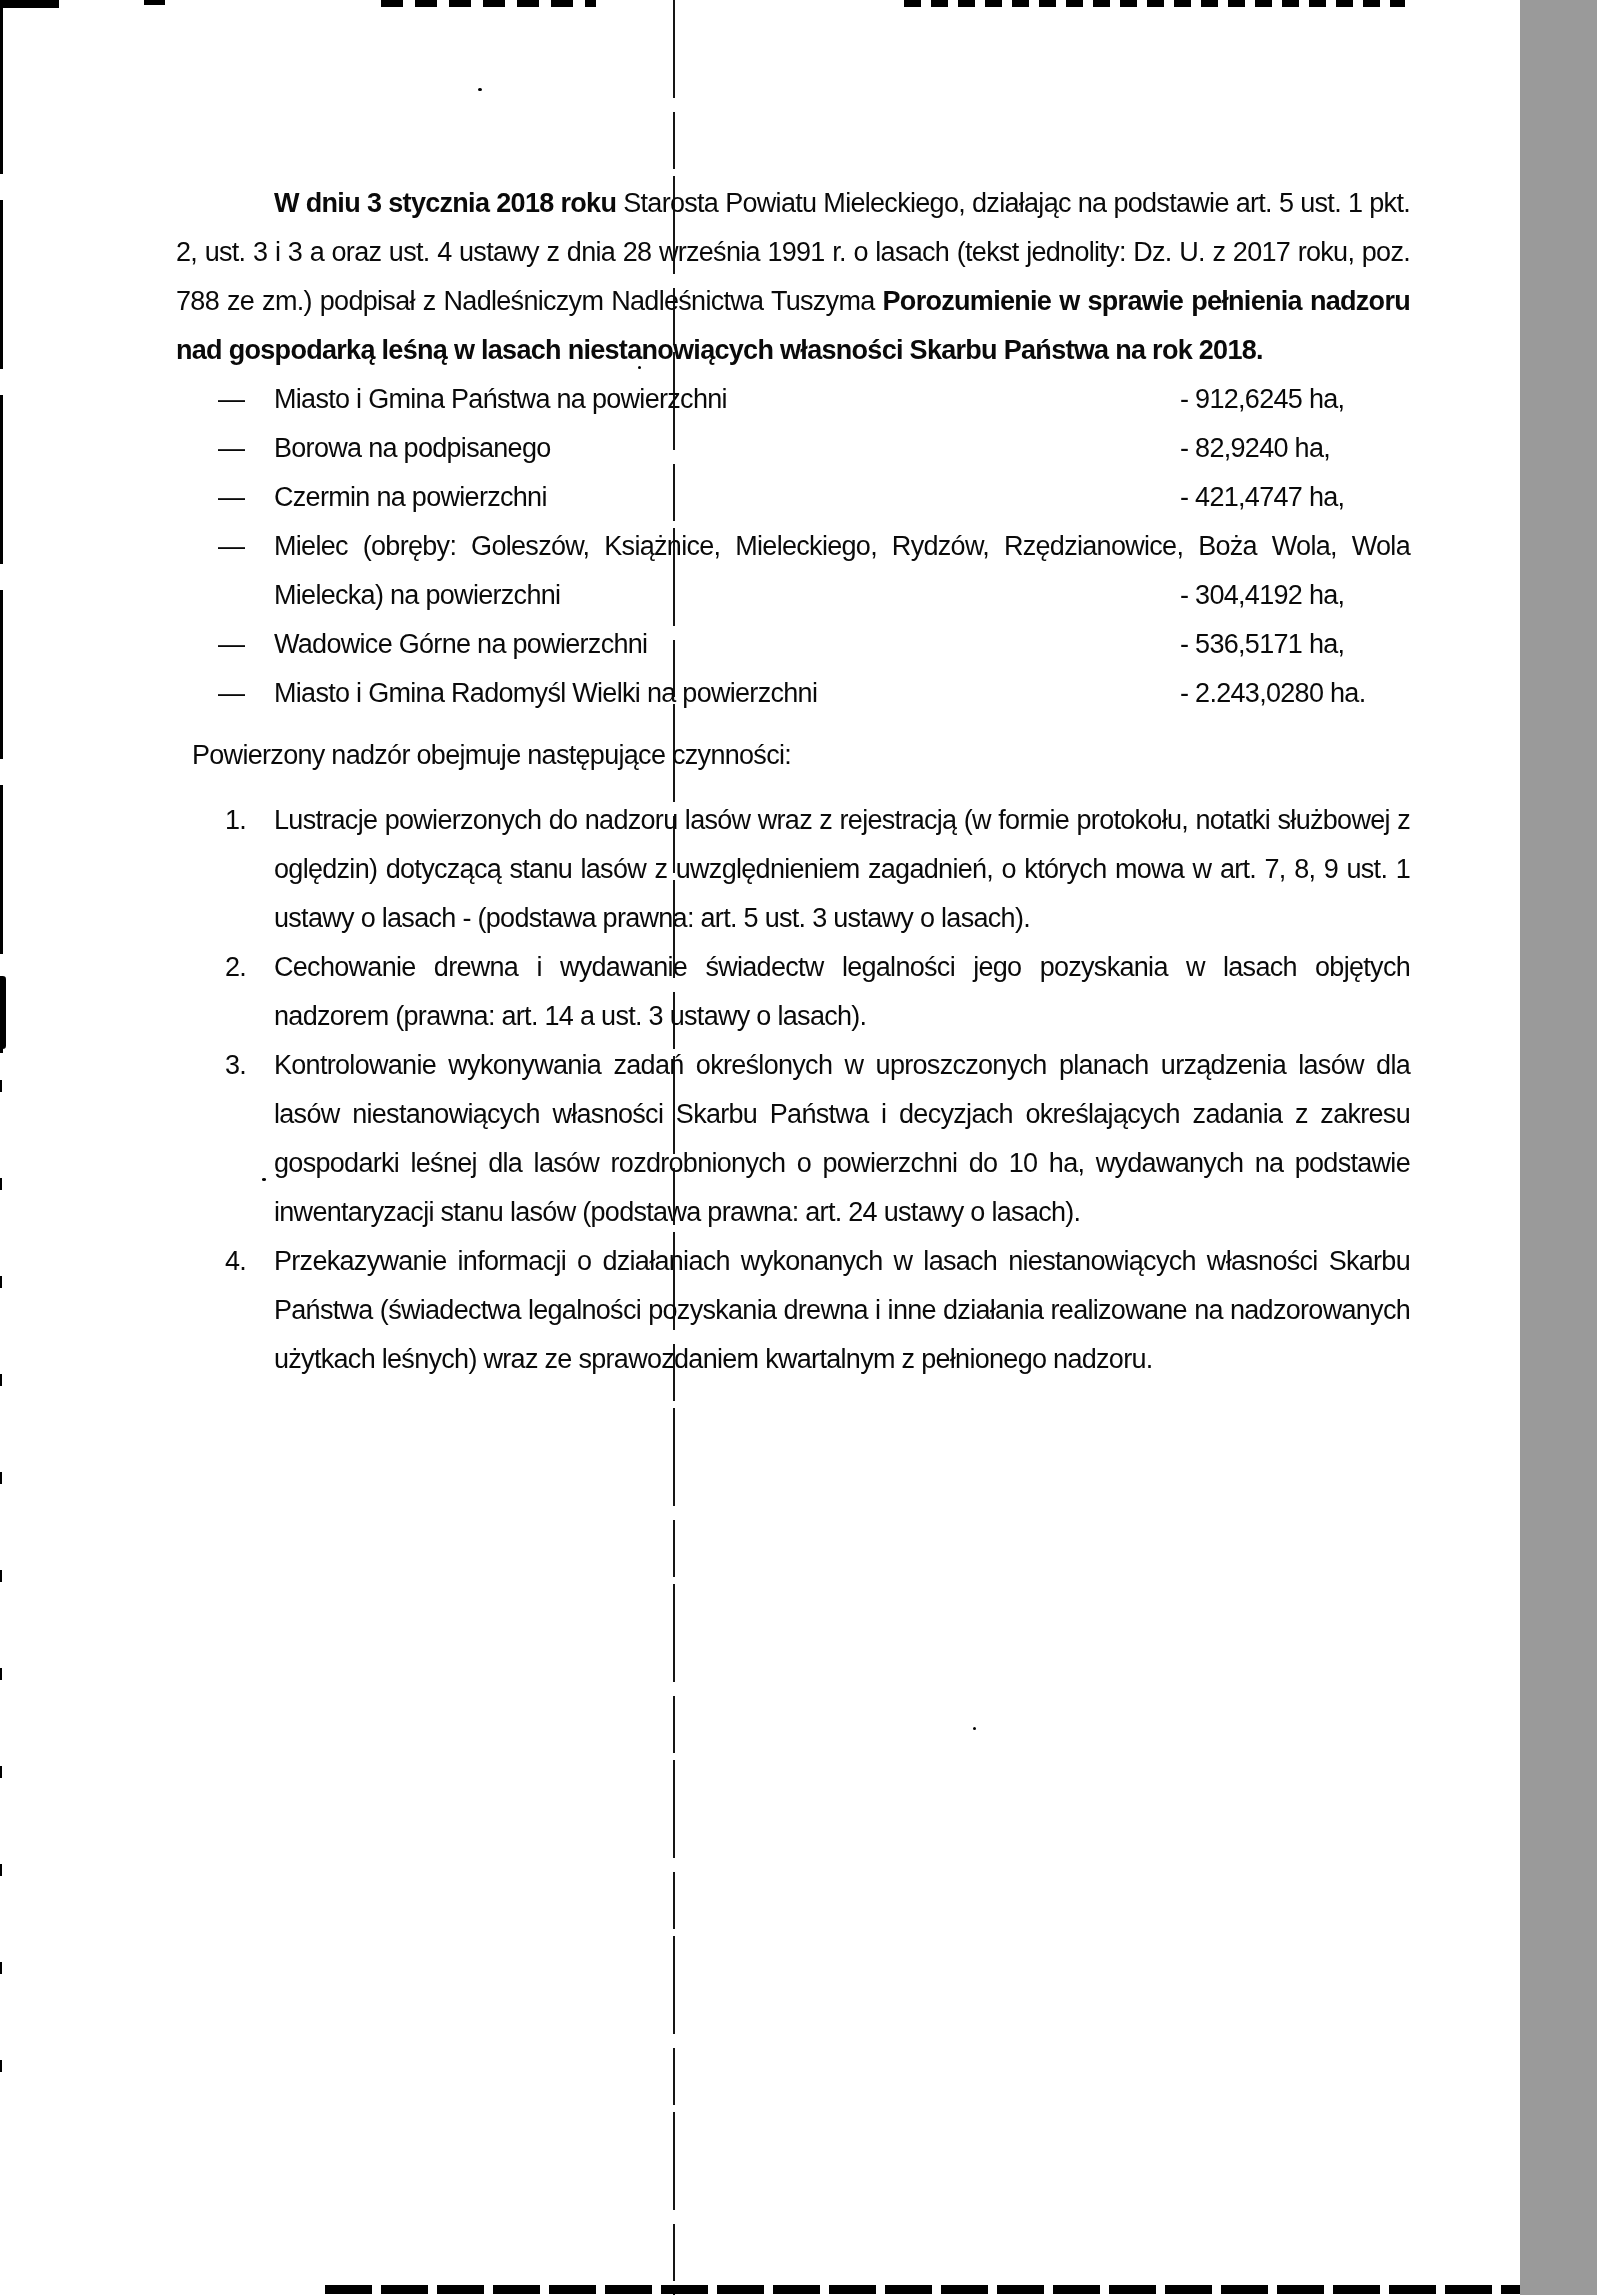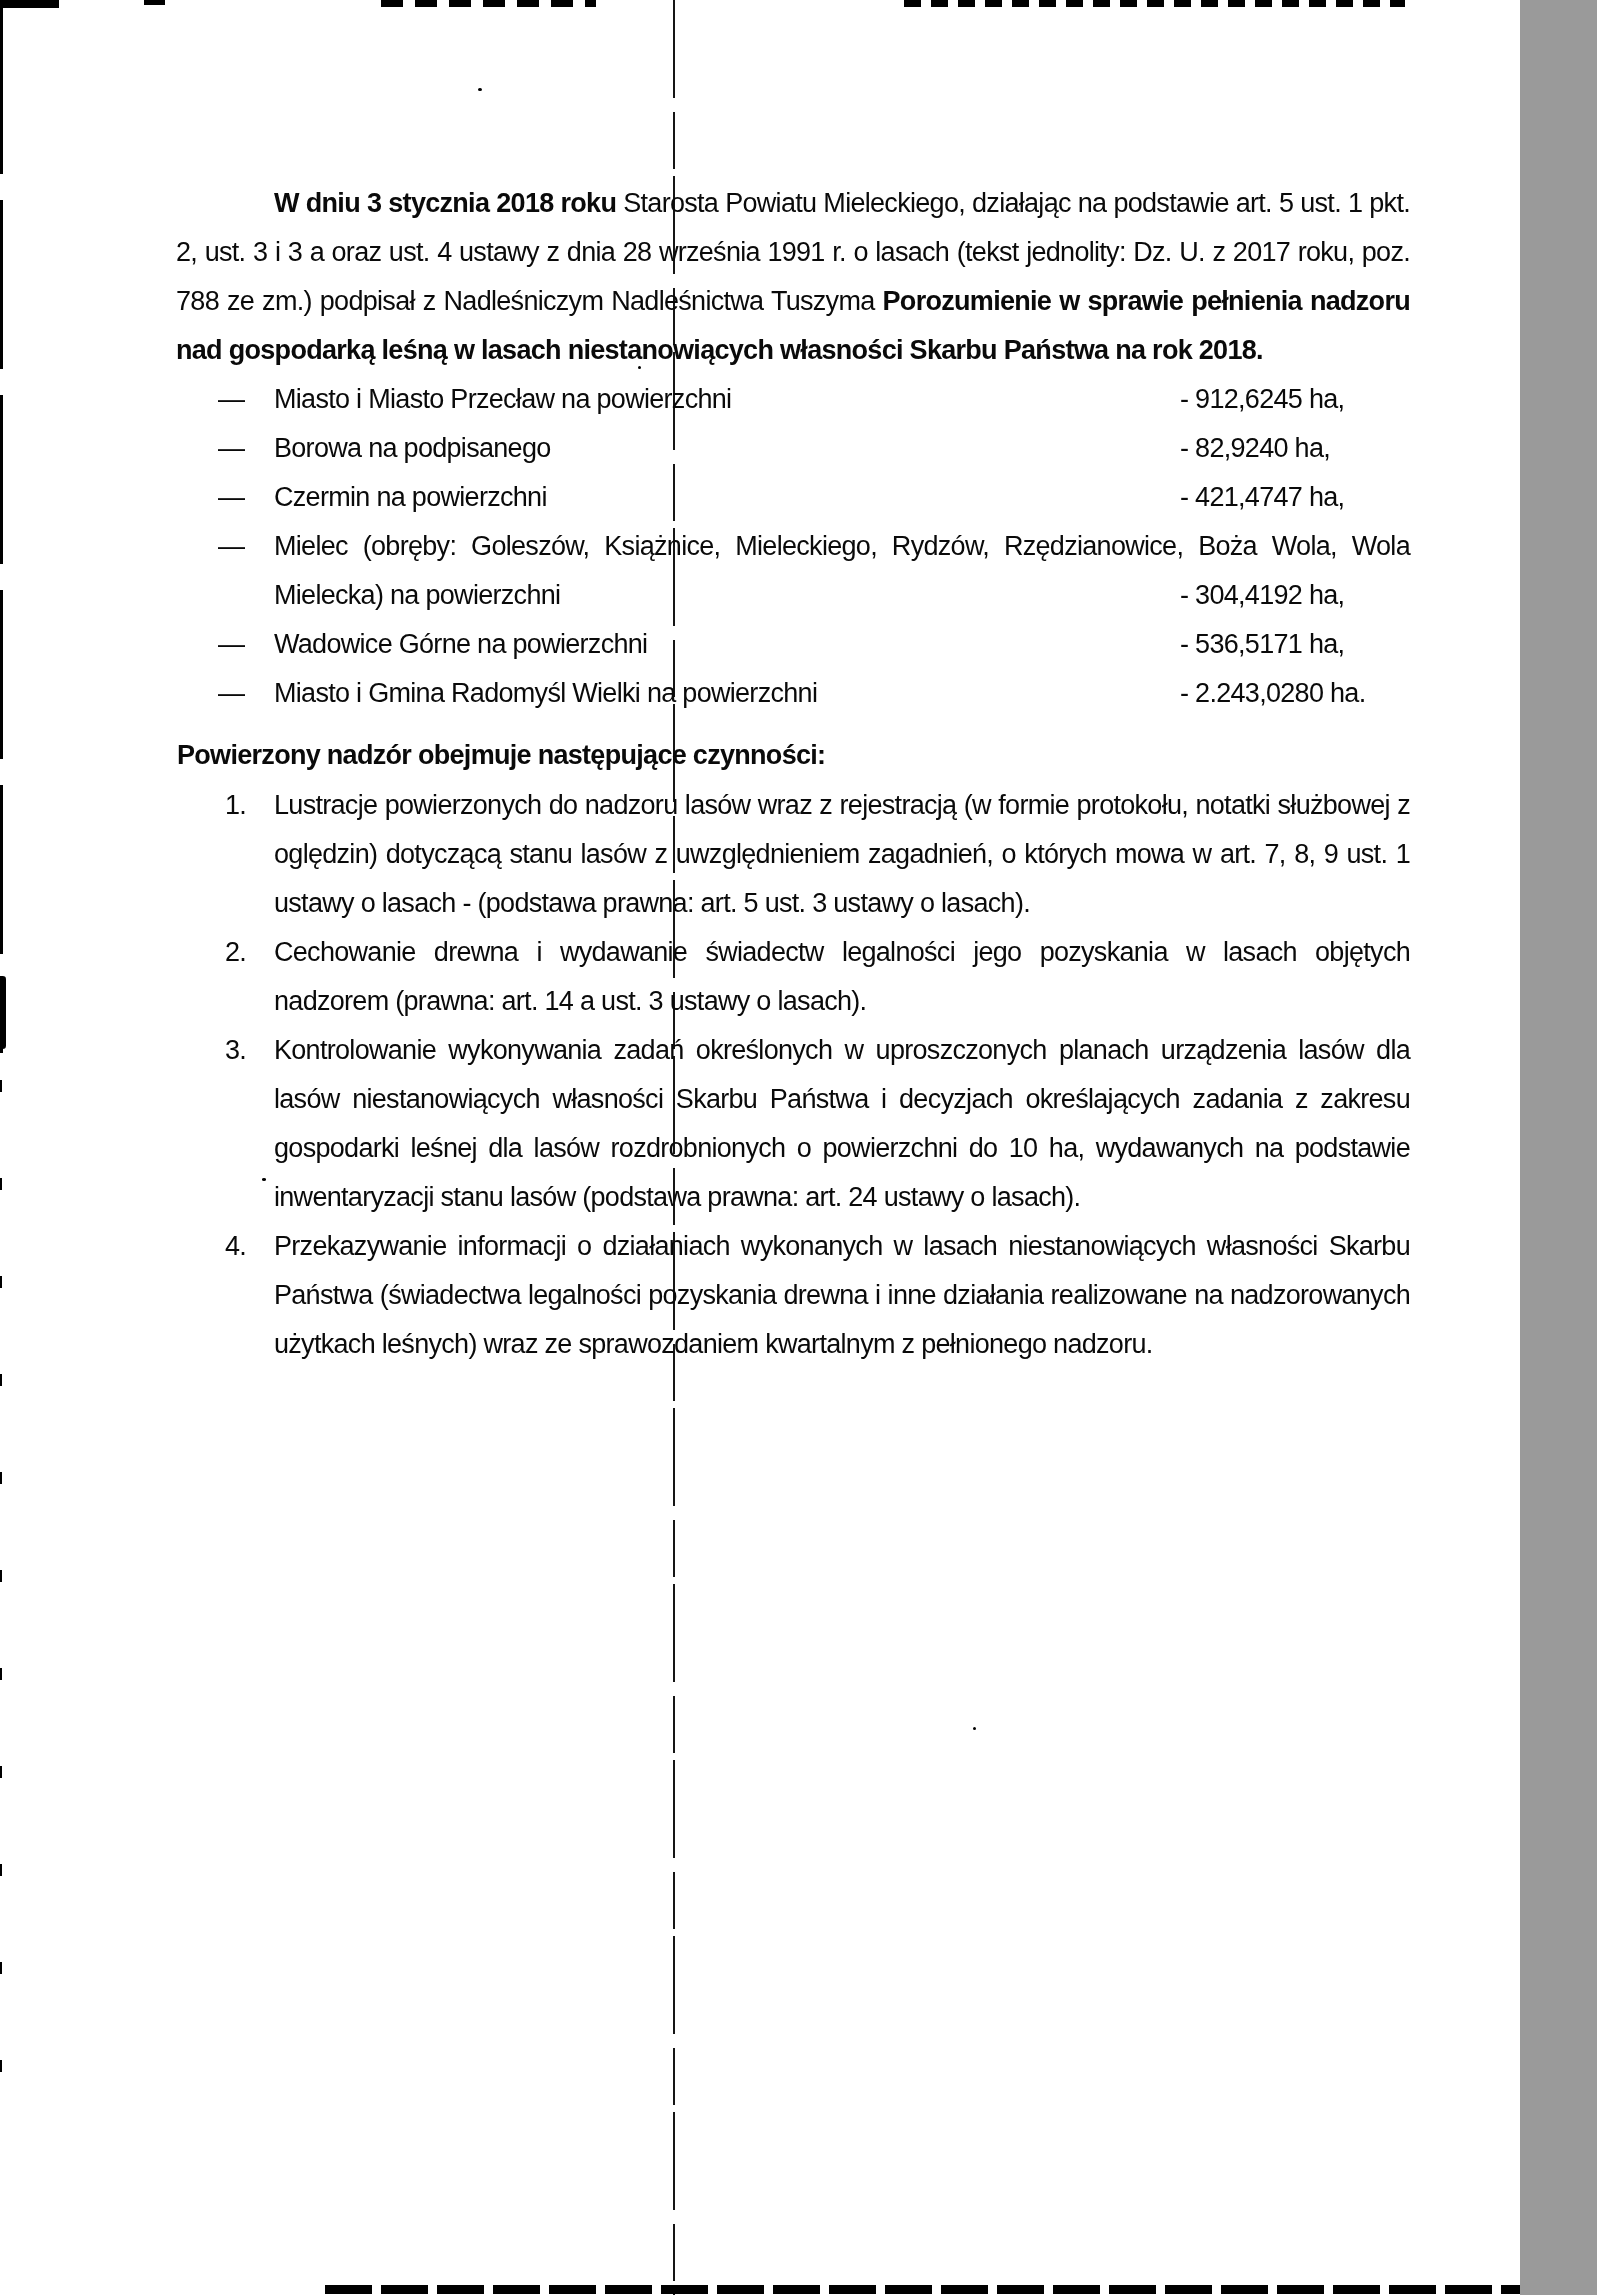--- a/index.html
+++ b/index.html
@@ -19,24 +19,23 @@
     left:176px;top:179px;
     width:1234px;
   }
   .para{
     margin:0;
     text-align:justify;
     text-indent:98px;
   }
   .para.mt1{margin-top:16.3px;}
   .plain{
-    margin:1px;
+    margin:16px;
     text-align:left;
     text-indent:0;
-    font-weight:bold;
   }
   .plain.mt2{margin-top:13px;}
   
   .gmina{
     position:relative;
     padding-left:98px;
     text-align:justify;
   }
   .gmina-bullet{
     position:absolute;
@@ -110,21 +109,21 @@
   <div class="speck s4"></div>
 
   <div class="content">
 
     <p class="para"><b>W dniu 3 stycznia 2018 roku </b><span>Starosta Powiatu Mieleckiego, działając na podstawie art. 5 ust. 1 pkt. 2, ust. 3 i 3 a oraz ust. 4 ustawy z dnia 28 września 1991 r. o lasach (tekst jednolity: Dz. U. z 2017 roku, poz. 788 ze zm.) podpisał z Nadleśniczym Nadleśnictwa Tuszyma </span><b>Porozumienie w sprawie pełnienia nadzoru nad gospodarką leśną w lasach niestanowiących własności Skarbu Państwa na rok 2018.</b></p>
 
 
     <div>
       <div class="gmina">
         <span class="gmina-bullet">—</span>
-        <span class="gmina-name">Miasto i Miasto Przecław na powierzchni</span>
+        <span class="gmina-name">Miasto i Gmina Państwa na powierzchni</span>
         <span class="gmina-area">- 912,6245 ha,</span>
       </div>
       <div class="gmina">
         <span class="gmina-bullet">—</span>
         <span class="gmina-name">Borowa na podpisanego</span>
         <span class="gmina-area">- 82,9240 ha,</span>
       </div>
       <div class="gmina">
         <span class="gmina-bullet">—</span>
         <span class="gmina-name">Czermin na powierzchni</span>

